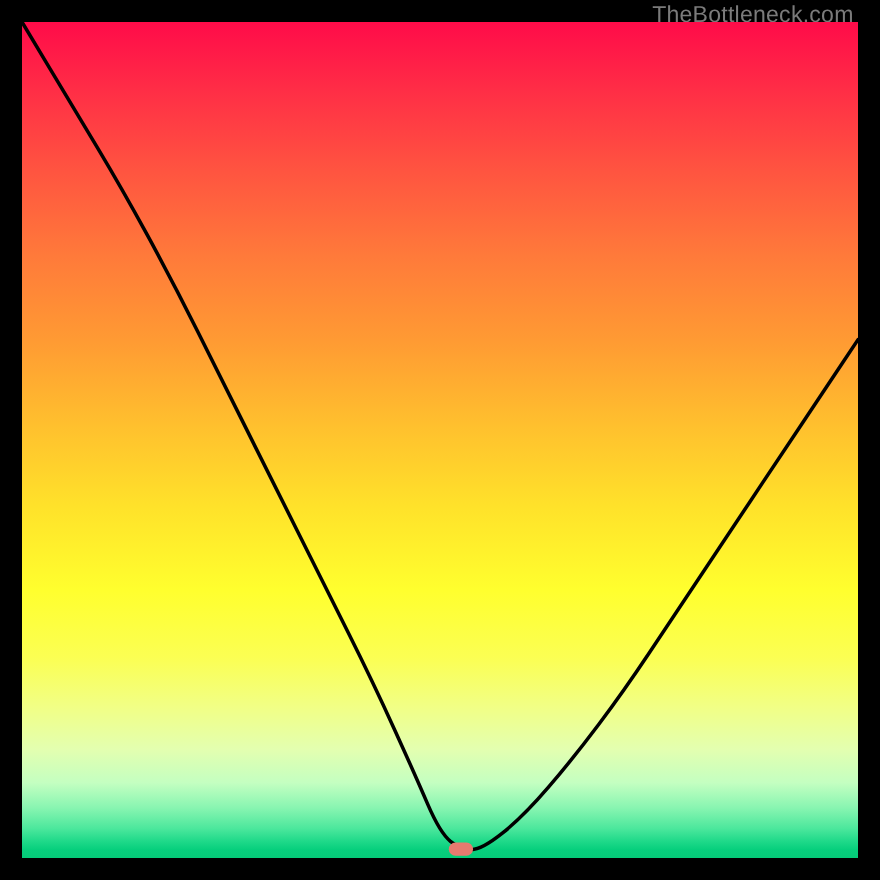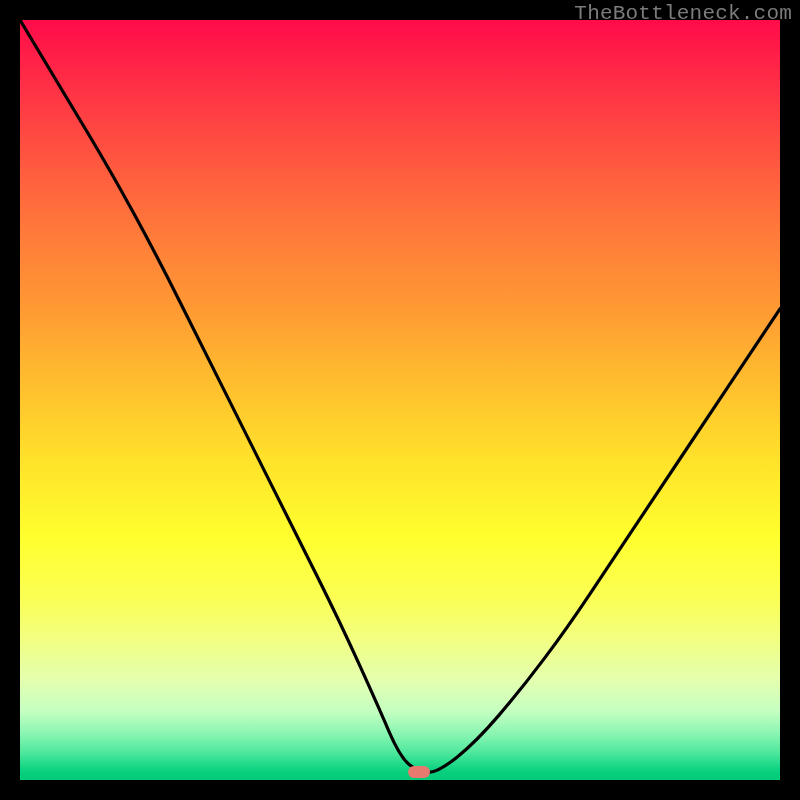--- a/index.html
+++ b/index.html
@@ -58,26 +58,25 @@
     position: absolute;
     width: 22px;
     height: 12px;
     border-radius: 6px;
     background: #e77a6f;
     transform: translate(-50%, -50%);
   }
   .watermark {
     position: absolute;
     top: 2px;
-    right: 8px;
+    right: 24px;
     color: #7b7b7b;
     font-size: 21px;
     letter-spacing: 0.2px;
     font-weight: 400;
-    font-family: Liberation Mono, monospace;
   }
 </style>
 </head>
 <body>
 
 <div class="stage">
 
   <div class="watermark">TheBottleneck.com</div>
 
   <div class="plot">

